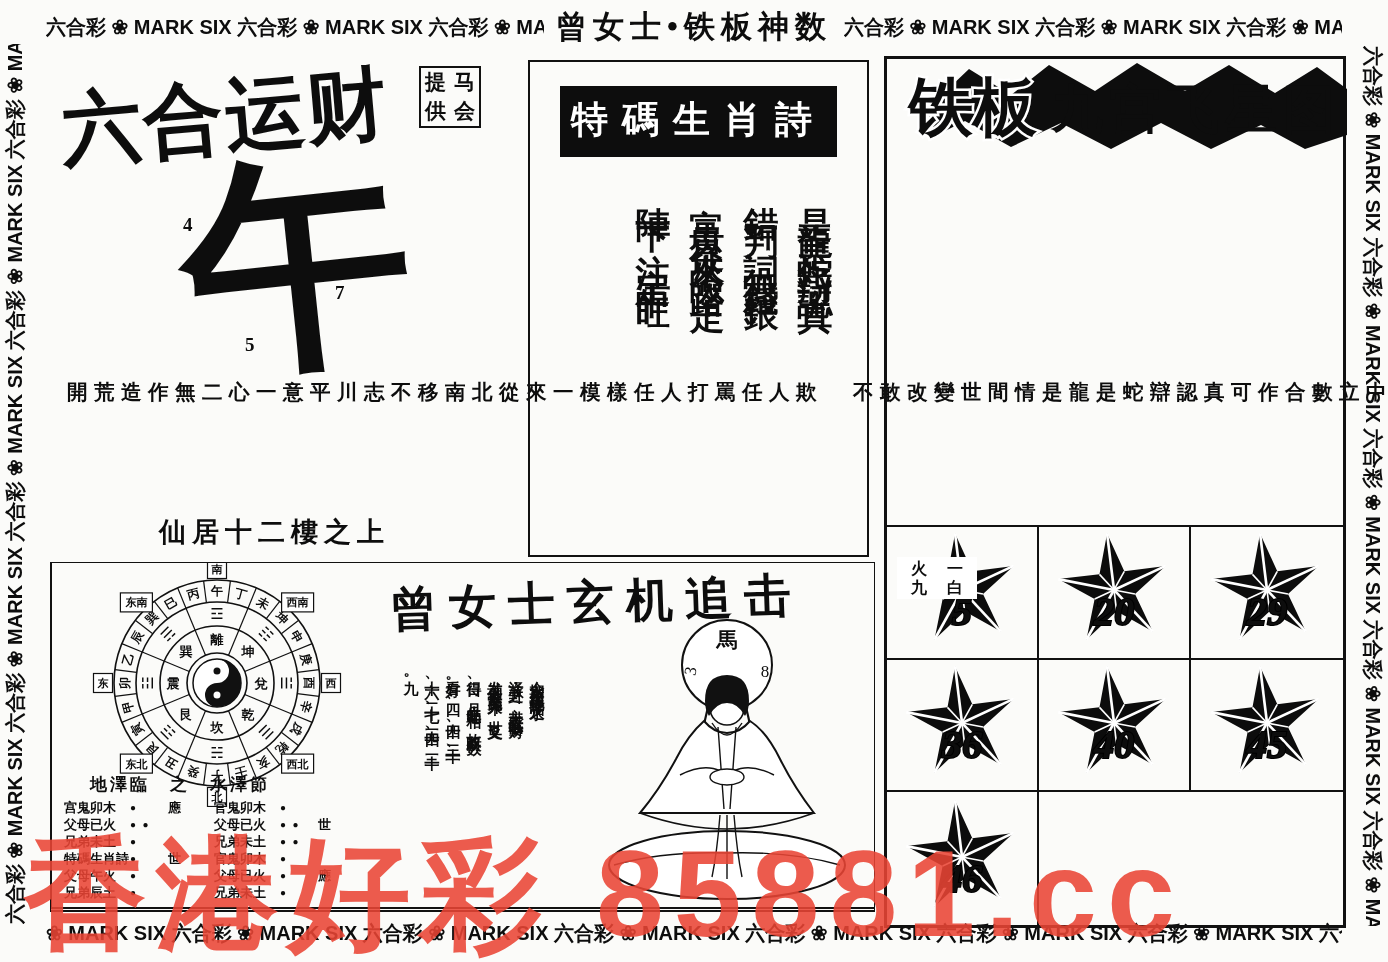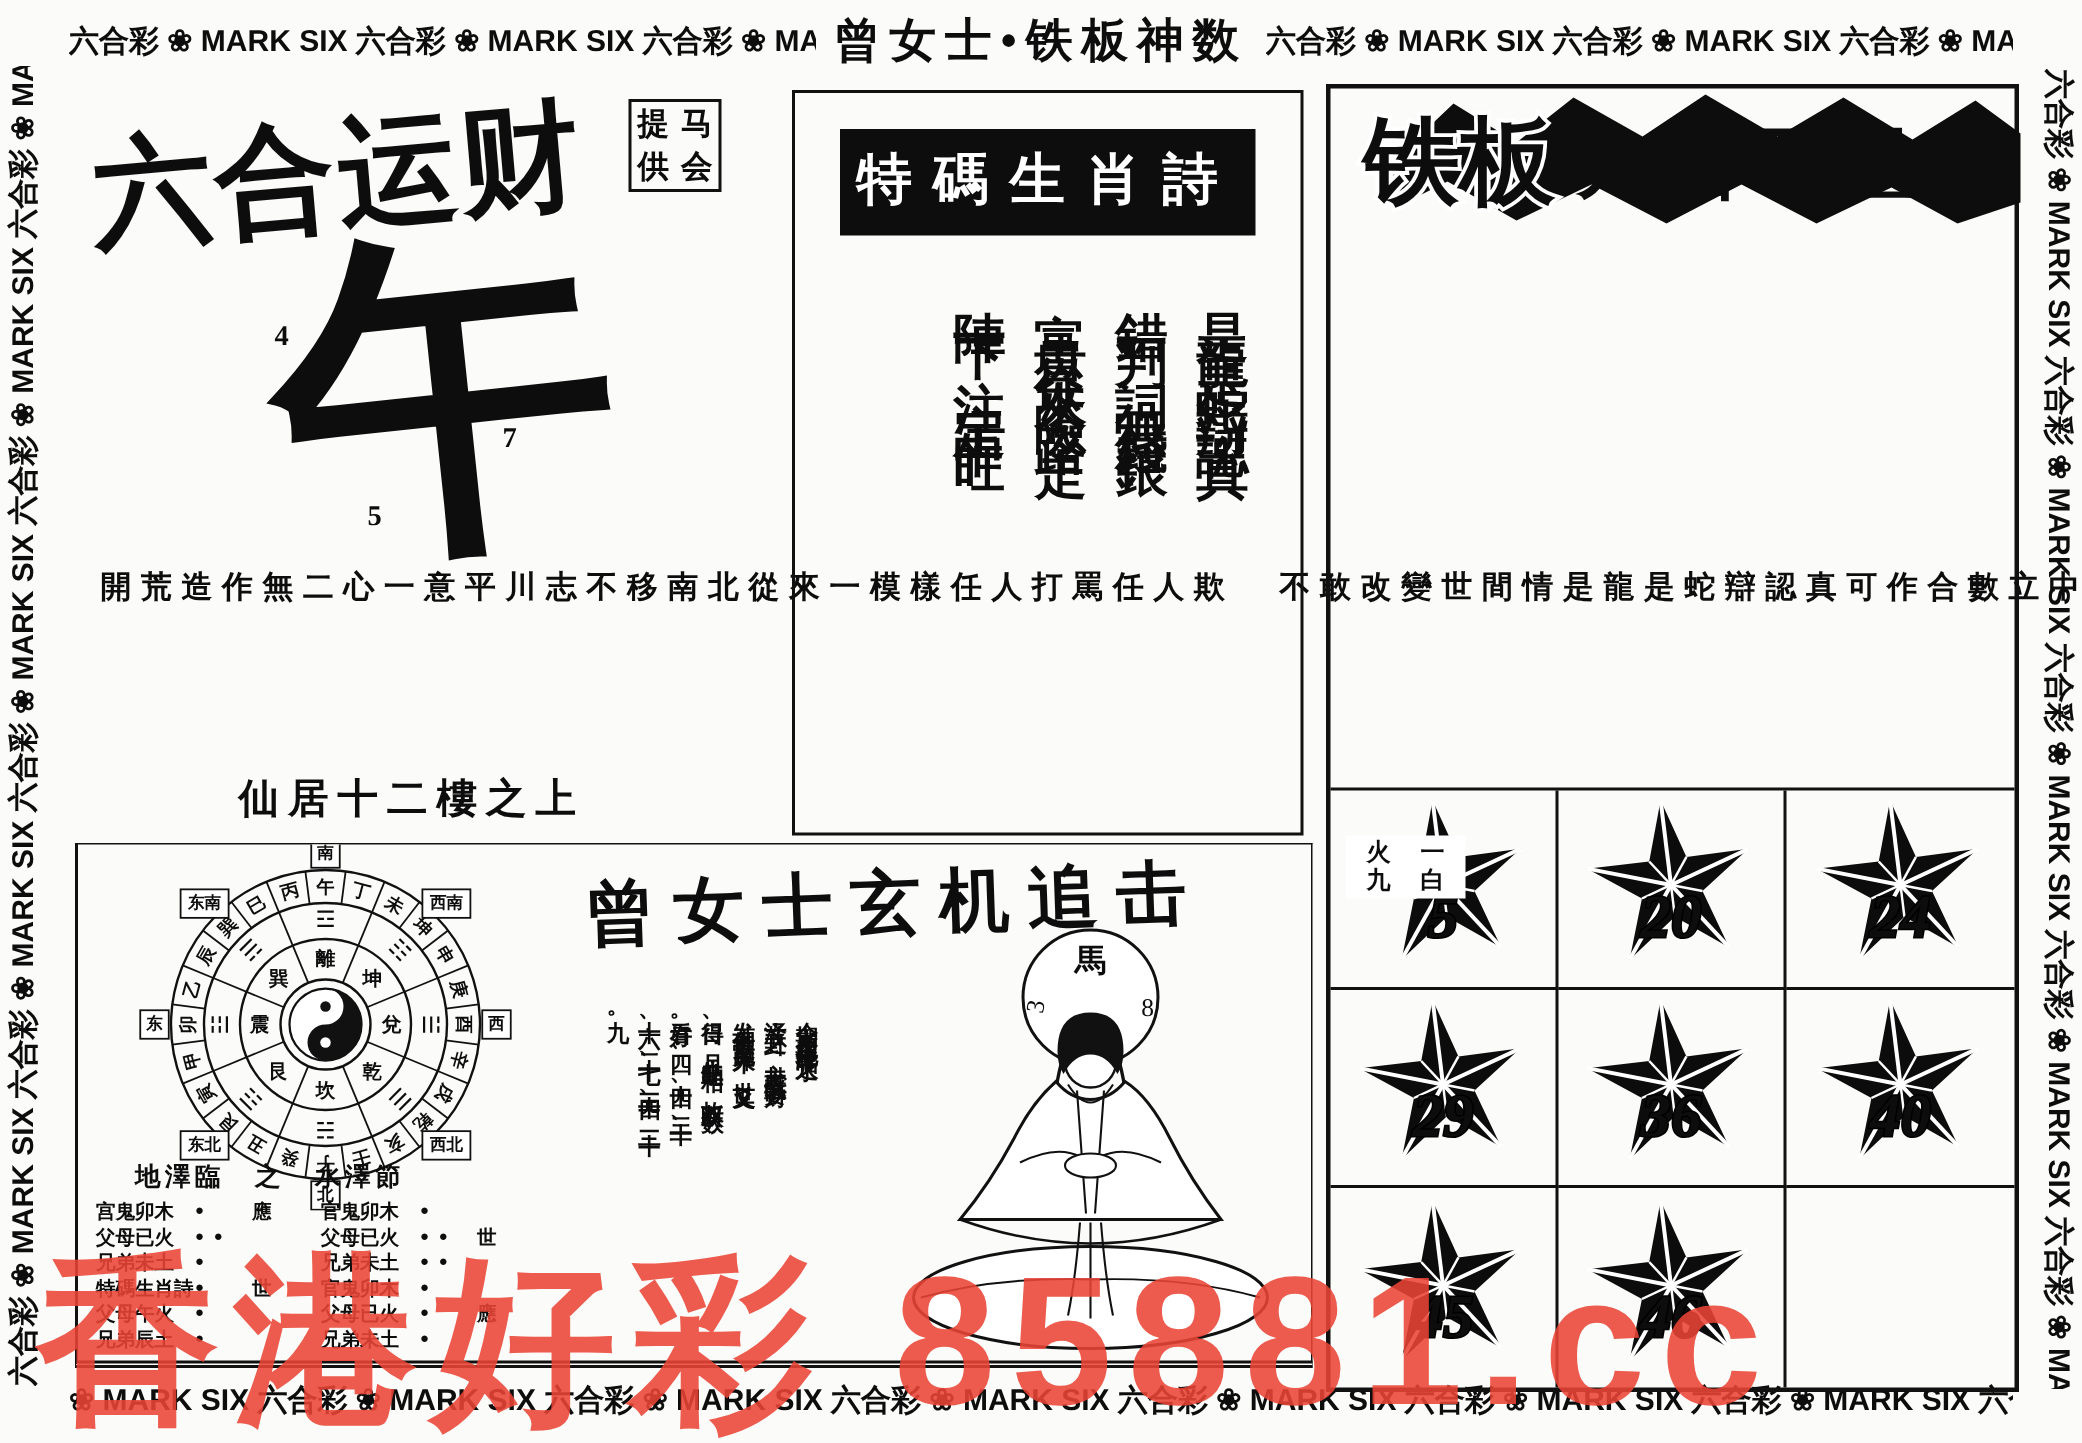--- a/index.html
+++ b/index.html
@@ -164,38 +164,20 @@
               <line x1="59" y1="58" x2="112.3" y2="40.7" stroke="#fff" stroke-width="2.6"></line>
               <line x1="59" y1="58" x2="79.0" y2="64.5" stroke="#fff" stroke-width="1.6"></line>
               <line x1="59" y1="58" x2="91.9" y2="103.3" stroke="#fff" stroke-width="2.6"></line>
               <line x1="59" y1="58" x2="59.0" y2="79.0" stroke="#fff" stroke-width="1.6"></line>
               <line x1="59" y1="58" x2="26.1" y2="103.3" stroke="#fff" stroke-width="2.6"></line>
               <line x1="59" y1="58" x2="39.0" y2="64.5" stroke="#fff" stroke-width="1.6"></line>
               <line x1="59" y1="58" x2="5.7" y2="40.7" stroke="#fff" stroke-width="2.6"></line>
               <line x1="59" y1="58" x2="46.7" y2="41.0" stroke="#fff" stroke-width="1.6"></line>
             </g>
             <text x="59" y="92" text-anchor="middle" font-size="40" font-weight="bold" font-style="italic" font-family="Liberation Sans, sans-serif" fill="#fff" stroke="#000" stroke-width="2" paint-order="stroke">20</text>
-          </svg>
-        </div>
-        <div class="scell">
-          <svg width="120" height="122" viewBox="0 0 118 120">
-            <g transform="rotate(-7 59 58)">
-              <polygon points="59.0,2.0 71.3,41.0 112.3,40.7 79.0,64.5 91.9,103.3 59.0,79.0 26.1,103.3 39.0,64.5 5.7,40.7 46.7,41.0" fill="#0c0c0c"></polygon>
-              <line x1="59" y1="58" x2="59.0" y2="2.0" stroke="#fff" stroke-width="2.6"></line>
-              <line x1="59" y1="58" x2="71.3" y2="41.0" stroke="#fff" stroke-width="1.6"></line>
-              <line x1="59" y1="58" x2="112.3" y2="40.7" stroke="#fff" stroke-width="2.6"></line>
-              <line x1="59" y1="58" x2="79.0" y2="64.5" stroke="#fff" stroke-width="1.6"></line>
-              <line x1="59" y1="58" x2="91.9" y2="103.3" stroke="#fff" stroke-width="2.6"></line>
-              <line x1="59" y1="58" x2="59.0" y2="79.0" stroke="#fff" stroke-width="1.6"></line>
-              <line x1="59" y1="58" x2="26.1" y2="103.3" stroke="#fff" stroke-width="2.6"></line>
-              <line x1="59" y1="58" x2="39.0" y2="64.5" stroke="#fff" stroke-width="1.6"></line>
-              <line x1="59" y1="58" x2="5.7" y2="40.7" stroke="#fff" stroke-width="2.6"></line>
-              <line x1="59" y1="58" x2="46.7" y2="41.0" stroke="#fff" stroke-width="1.6"></line>
-            </g>
-            <text x="59" y="92" text-anchor="middle" font-size="40" font-weight="bold" font-style="italic" font-family="Liberation Sans, sans-serif" fill="#fff" stroke="#000" stroke-width="2" paint-order="stroke">24</text>
           </svg>
         </div>
         <div class="scell">
           <svg width="120" height="122" viewBox="0 0 118 120">
             <g transform="rotate(-7 59 58)">
               <polygon points="59.0,2.0 71.3,41.0 112.3,40.7 79.0,64.5 91.9,103.3 59.0,79.0 26.1,103.3 39.0,64.5 5.7,40.7 46.7,41.0" fill="#0c0c0c"></polygon>
               <line x1="59" y1="58" x2="59.0" y2="2.0" stroke="#fff" stroke-width="2.6"></line>
               <line x1="59" y1="58" x2="71.3" y2="41.0" stroke="#fff" stroke-width="1.6"></line>
               <line x1="59" y1="58" x2="112.3" y2="40.7" stroke="#fff" stroke-width="2.6"></line>
               <line x1="59" y1="58" x2="79.0" y2="64.5" stroke="#fff" stroke-width="1.6"></line>

